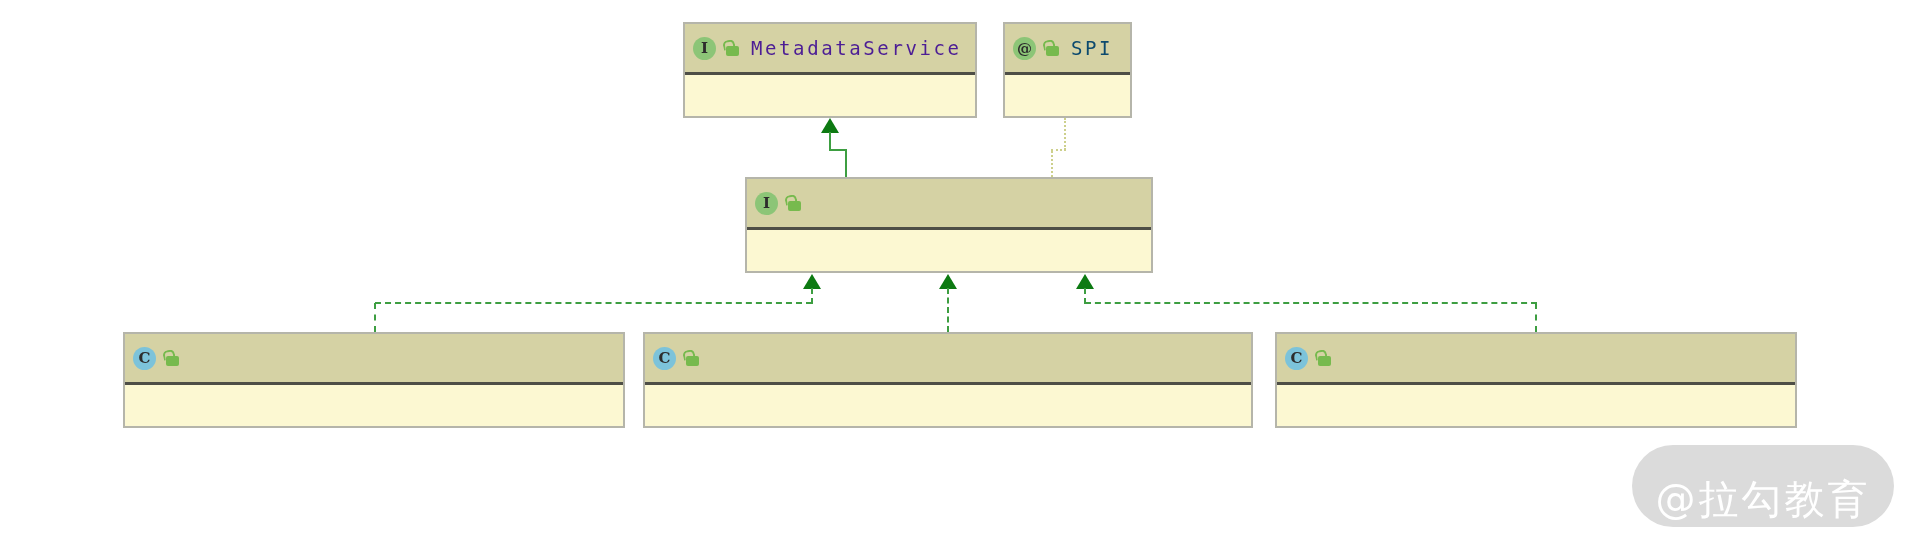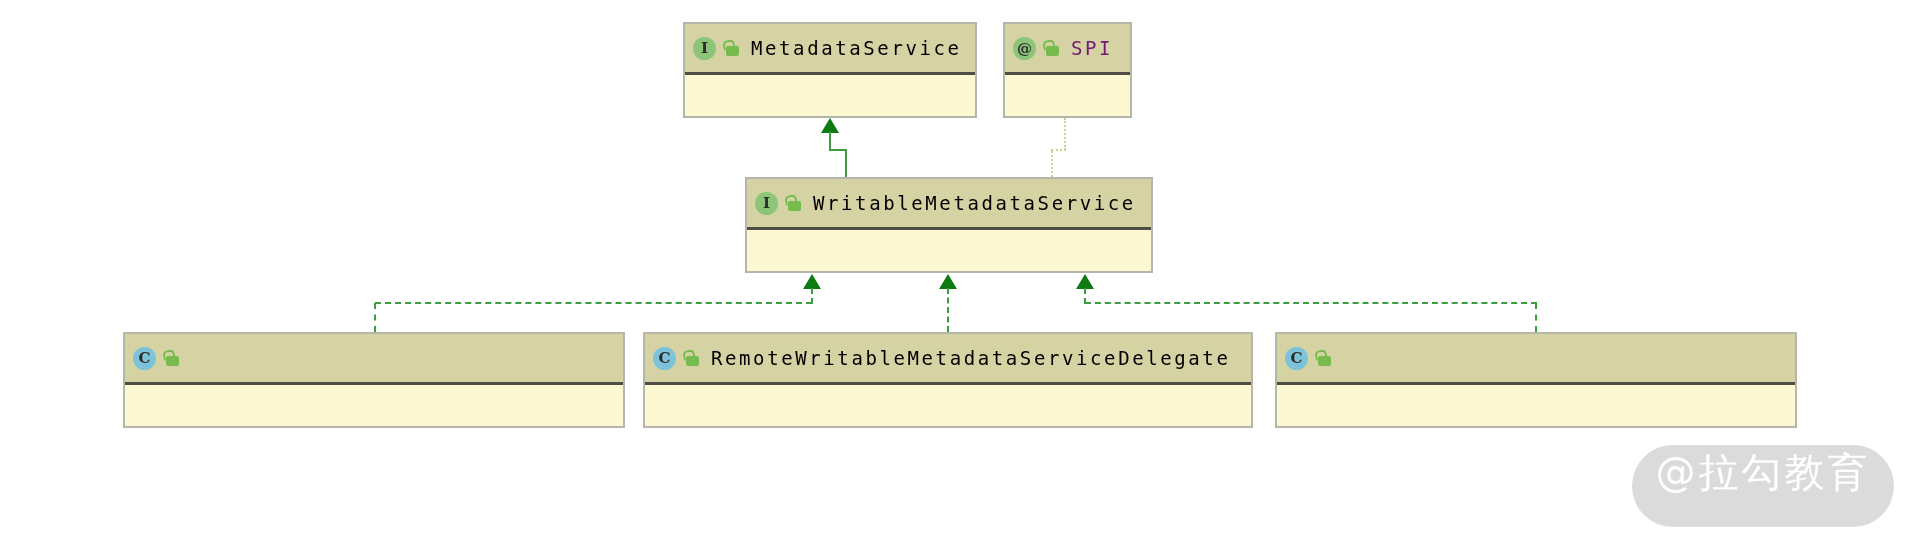--- a/index.html
+++ b/index.html
@@ -56,24 +56,24 @@
   .lock-body{
     position:absolute;left:3px;bottom:1px;
     width:13px;height:10px;
     background:#77ba4e;
     border-radius:2px;
   }
   .node-label{
     margin-left:12px;
     font-size:19px;
     letter-spacing:2.6px;
-    color:#000000;
+    color:#4c1d95;
     white-space:nowrap;
   }
-  .node-label.annotation-name{color:#701a75;}
+  .node-label.annotation-name{color:#0c4a6e;}
   .node-body{height:40px;background:#fcf8d2;}
 
   
   .seg{position:absolute;width:0;height:0;}
   .v-solid{border-left:2px solid #3d9e41;}
   .h-solid{border-top:2px solid #3d9e41;}
   .v-dashed{border-left:2px dashed #3d9e41;}
   .h-dashed{border-top:2px dashed #3d9e41;}
   .v-dotted{border-left:2px dotted #cdd08c;}
   .h-dotted{border-top:2px dotted #cdd08c;}
@@ -84,21 +84,21 @@
     border-bottom:15px solid #0d7a12;
   }
 
   
   .watermark{
     position:absolute;
     left:1632px;top:445px;
     width:262px;height:82px;
     background:#dbdbdb;
     border-radius:41px;
-    display:flex;align-items:flex-start;justify-content:center;
+    display:flex;align-items:flex-end;justify-content:center;
     font-family:"DejaVu Sans","Liberation Sans",sans-serif;
     font-size:40px;
     letter-spacing:3px;
     color:#ffffff;
   }
 </style>
 </head>
 <body>
 
 <div class="canvas">
@@ -127,21 +127,20 @@
     <div class="node-body"></div>
   </div>
 
   <div class="node" style="left:745px;top:177px;width:408px;">
     <div class="node-header">
       <span class="icon-circle icon-interface">I</span>
       <span class="lock-icon">
         <span class="lock-shackle"></span>
           <span class="lock-body"></span>
       </span>
-      <span class="node-label">WritableMetadataService</span>
     </div>
     <div class="node-body"></div>
   </div>
 
   <div class="node" style="left:123px;top:332px;width:502px;">
     <div class="node-header">
       <span class="icon-circle icon-class">C</span>
       <span class="lock-icon">
         <span class="lock-shackle"></span>
           <span class="lock-body"></span>
@@ -150,21 +149,20 @@
     <div class="node-body"></div>
   </div>
 
   <div class="node" style="left:643px;top:332px;width:610px;">
     <div class="node-header">
       <span class="icon-circle icon-class">C</span>
       <span class="lock-icon">
         <span class="lock-shackle"></span>
           <span class="lock-body"></span>
       </span>
-      <span class="node-label">RemoteWritableMetadataServiceDelegate</span>
     </div>
     <div class="node-body"></div>
   </div>
 
   <div class="node" style="left:1275px;top:332px;width:522px;">
     <div class="node-header">
       <span class="icon-circle icon-class">C</span>
       <span class="lock-icon">
         <span class="lock-shackle"></span>
           <span class="lock-body"></span>

